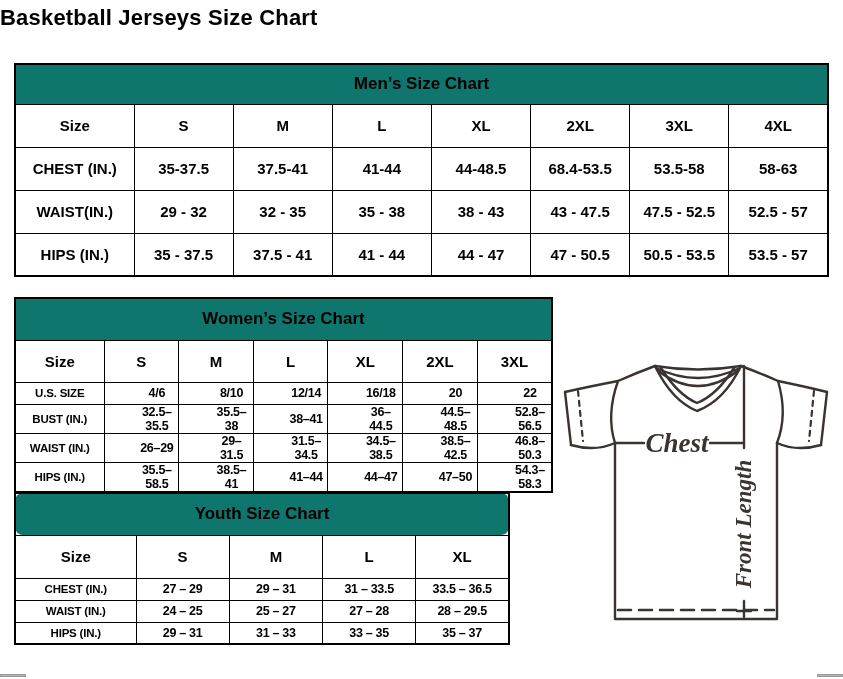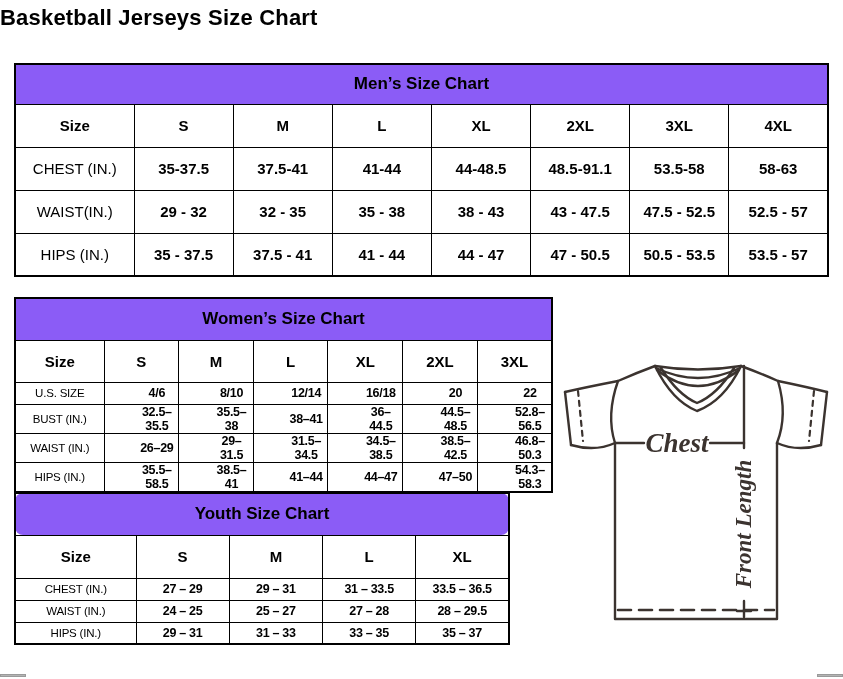--- a/index.html
+++ b/index.html
@@ -7,22 +7,22 @@
     width:843px;height:679px;position:relative;background:#ffffff;
     font-family:"Liberation Sans",sans-serif;color:#000;overflow:hidden;
   }
   .page-title{
     position:absolute;top:5px;left:0;width:807px;
     font-size:22px;font-weight:bold;letter-spacing:.2px;
   }
   table{border-collapse:collapse;table-layout:fixed;position:absolute;background:#fff;}
   th,td{border:1.5px solid #000;text-align:center;vertical-align:middle;padding:0;}
   table{border:2px solid #000;}
-  .band{background:#8b5cf6;font-size:17px;font-weight:bold;}
-  .rowlab{font-weight:normal;}
+  .band{background:#0f766e;font-size:17px;font-weight:bold;}
+  .rowlab{font-weight:bold;}
   td{font-weight:bold;}
 
   
   #men{left:14px;top:63px;width:815px;}
   #men .band-row{height:40px;}
   #men .hdr-row{height:43px;}
   #men .drow{height:43px;}
   #men th,#men td{font-size:15px;}
   #men .band{font-size:17px;}
 
@@ -86,21 +86,21 @@
       <th>4XL</th>
     </tr>
   </thead>
   <tbody>
     <tr class="drow">
       <th class="rowlab">CHEST (IN.)</th>
       <td>35-37.5</td>
       <td>37.5-41</td>
       <td>41-44</td>
       <td>44-48.5</td>
-      <td>48.5-91.1</td>
+      <td>68.4-53.5</td>
       <td>53.5-58</td>
       <td>58-63</td>
     </tr>
     <tr class="drow">
       <th class="rowlab">WAIST(IN.)</th>
       <td>29 - 32</td>
       <td>32 - 35</td>
       <td>35 - 38</td>
       <td>38 - 43</td>
       <td>43 - 47.5</td>

